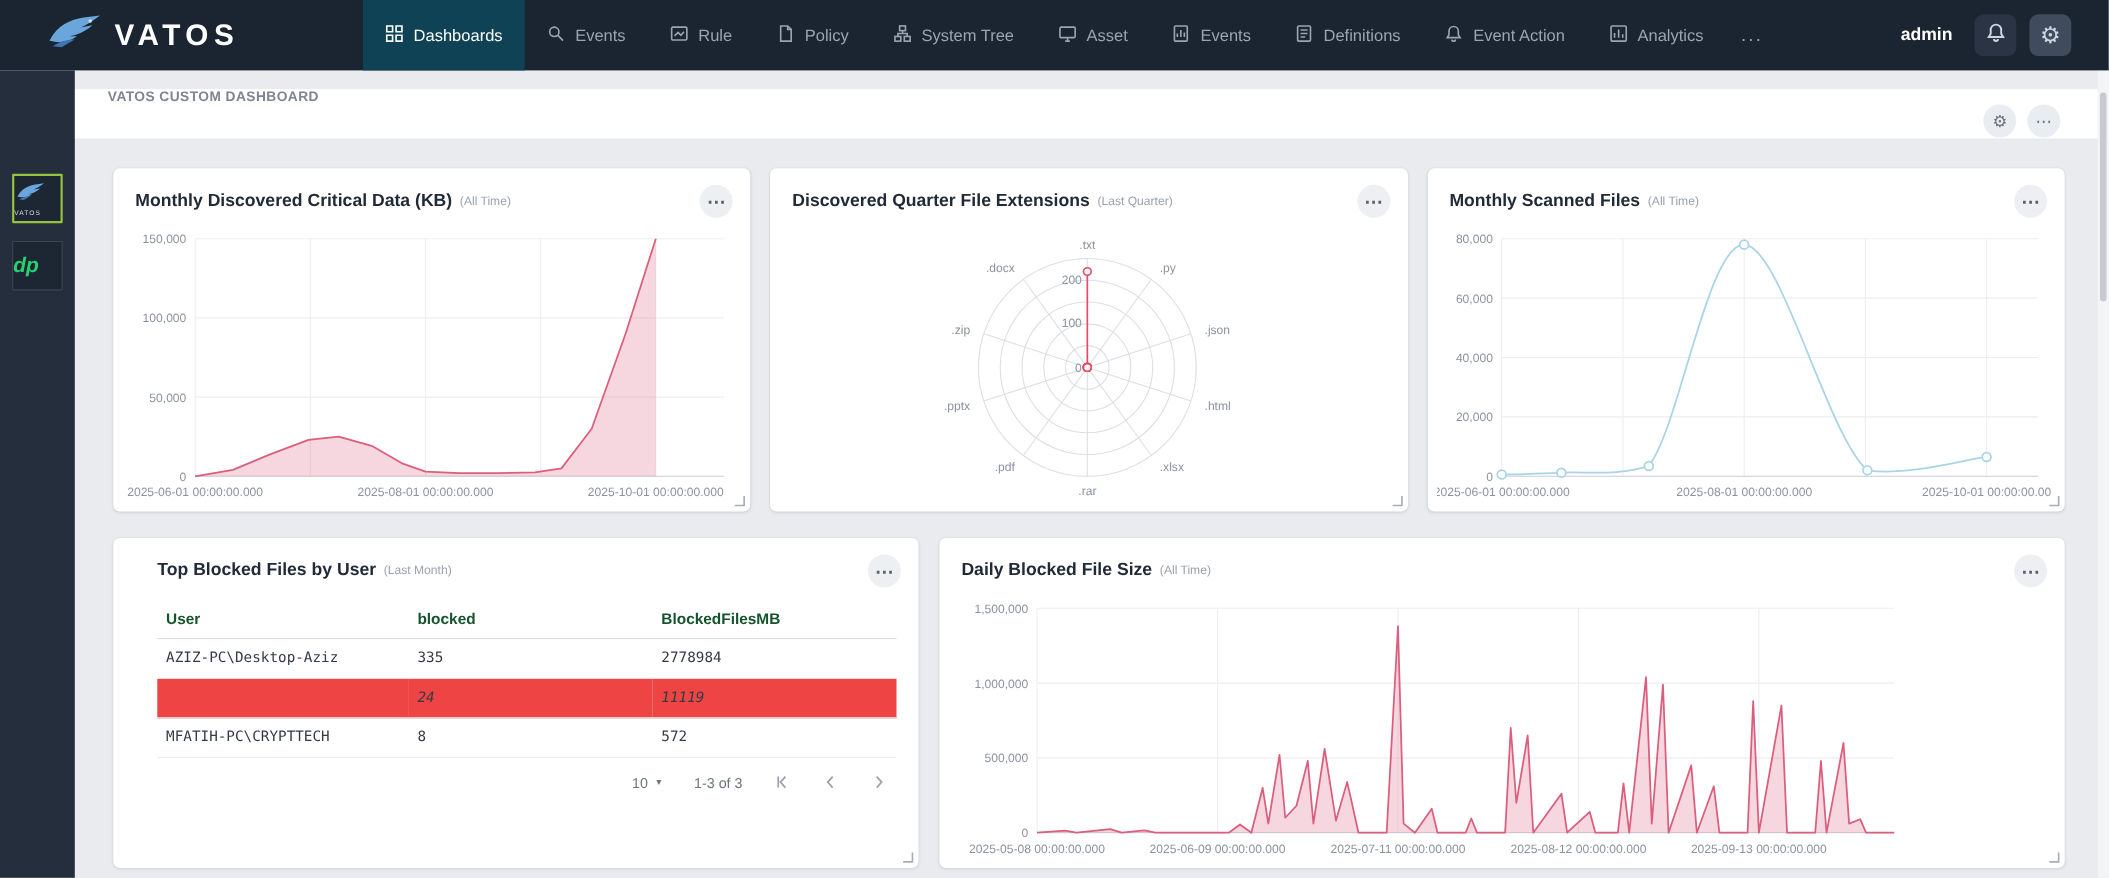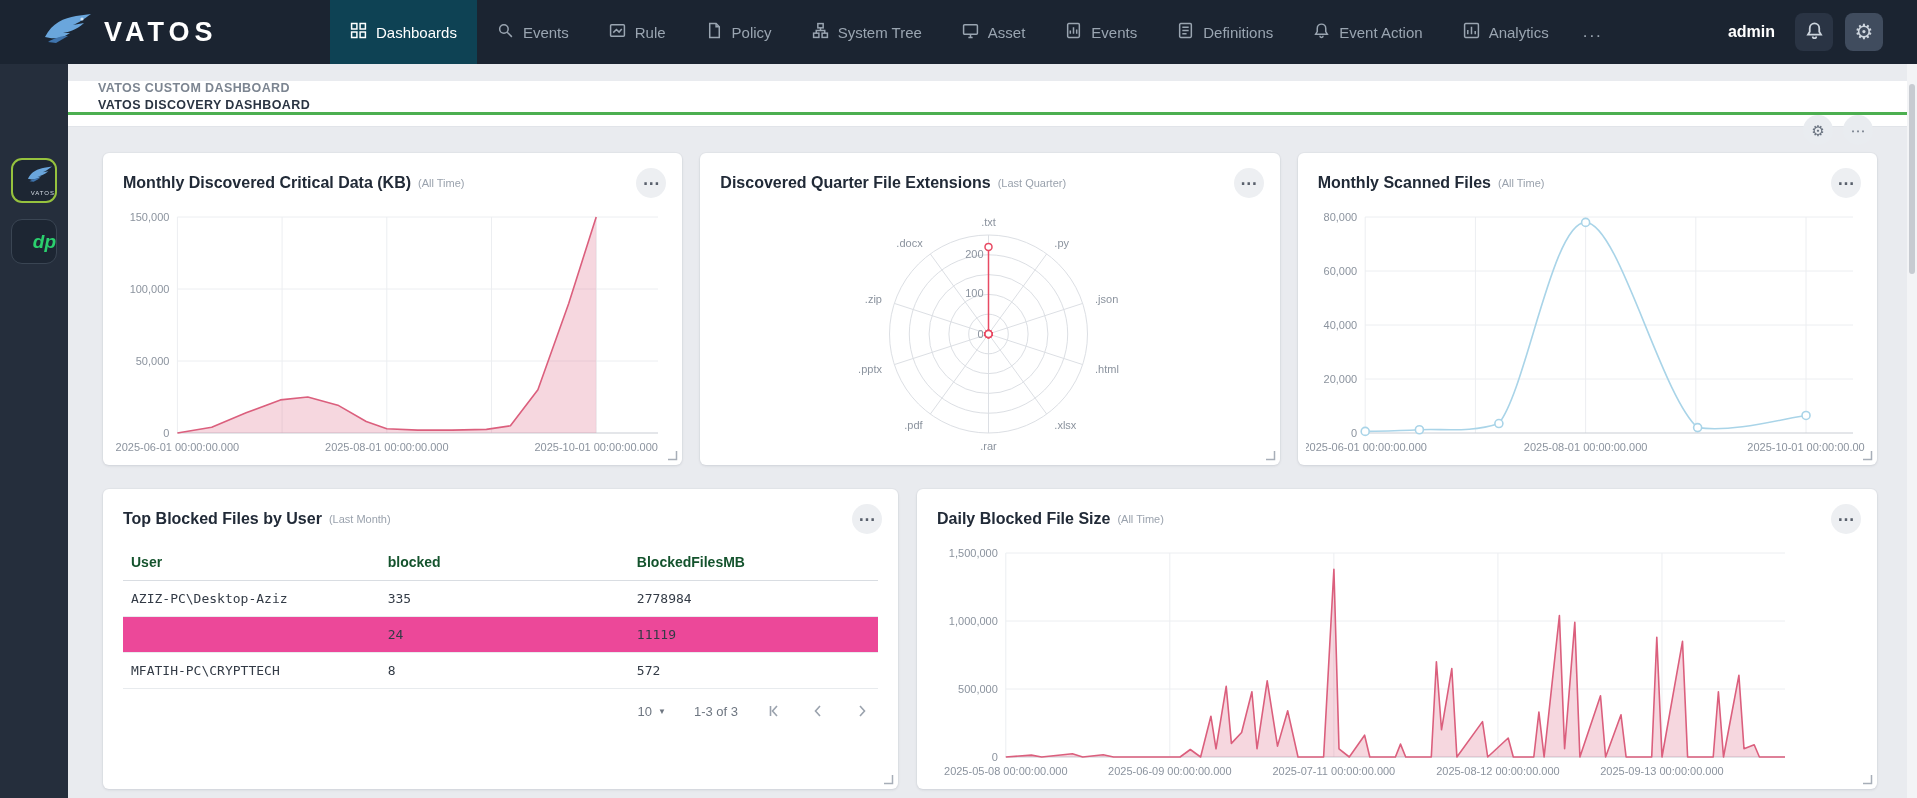--- a/index.html
+++ b/index.html
@@ -22,22 +22,22 @@
   .nav-item.more-item { font-size:17px; letter-spacing:2px; padding:0 14px; }
   .top-right { margin-left:auto; display:flex; align-items:center; gap:12px; padding-right:34px; }
   .admin { color:#fff; font-size:16px; font-weight:bold; margin-right:8px; }
   .icon-btn { width:38px; height:38px; border-radius:8px; background:#2a3444; color:#cdd5de;
               display:flex; align-items:center; justify-content:center; cursor:pointer; }
   .icon-btn.settings { background:#404c5e; font-size:21px; }
   .icon-btn svg { stroke:#cdd5de; fill:none; stroke-width:1.5; }
   
   .sidebar { position:absolute; left:0; top:64px; bottom:0; width:68px; background:#252e3c;
              display:flex; flex-direction:column; align-items:center; padding-top:94px; gap:16px; }
-  .side-tile { width:46px; height:45px; border-radius:11px; background:#1d2633; cursor:pointer;
-               display:flex; flex-direction:column; align-items:flex-end; justify-content:center; }
+  .side-tile { width:46px; height:45px; border-radius:1px; background:#1d2633; cursor:pointer;
+               display:flex; flex-direction:column; align-items:flex-start; justify-content:center; }
   .side-tile.vatos { border:2px solid #96c23e; }
   .side-tile.ct { border:1px solid #3a4553; color:#2bd06e; font-weight:bold; font-style:italic; font-size:19px; }
   .mini-name { font-size:6px; color:#d6dde5; letter-spacing:1px; margin-top:1px; }
   
   .main { position:absolute; left:68px; top:64px; right:0; bottom:0; overflow:hidden; }
   .tabstrip { margin-top:17px; height:46px; background:#fff; border-bottom:1px solid #e1e4e9;
               display:flex; align-items:stretch;flex-direction:column; }
   .tab { display:flex; align-items:center; padding:0 30px; font-size:12.5px; font-weight:bold;
          letter-spacing:.4px; color:#7c8591; cursor:pointer; }
   .tab.active { color:#2a3442; border-bottom:3px solid #4caf50; padding-top:3px; }
@@ -45,37 +45,37 @@
   .circle-btn { width:30px; height:30px; border-radius:50%; background:#e9ecf0; color:#6a7380;
                 display:flex; align-items:center; justify-content:center; cursor:pointer; }
   .circle-btn .glyph { font-size:15px; line-height:1; }
   
   .board { padding:26px 40px 0 35px; }
   .row { display:flex; gap:18px; }
   .row2 { margin-top:24px; gap:19px; }
   .card { position:relative; background:#fff; border-radius:6px;
           box-shadow:0 1px 3px rgba(20,30,45,.10), 0 0 0 1px rgba(20,30,45,.02); }
   .row1 .card { flex:1; height:312px; }
-  #card-table { width:795px; height:300px; flex:none; }
+  #card-table { width:732px; height:300px; flex:none;padding-left:20px; }
   #card-daily { flex:1; height:300px; }
   .card-head { display:flex; align-items:center; padding:15px 16px 4px 20px; }
   .card-title { font-size:16px; font-weight:bold; color:#212a37; }
   .card-sub { font-size:11px; color:#9aa2ad; margin-left:7px; }
   .more-btn { margin-left:auto; width:30px; height:30px; border-radius:50%; background:#edeff2;
               color:#59606c; display:flex; align-items:center; justify-content:center;
               font-size:17px; font-weight:bold; cursor:pointer; }
   .chart { position:absolute; left:8px; right:10px; top:52px; bottom:6px; overflow:hidden; }
   .chart svg text { font-family:"Liberation Sans", sans-serif; font-size:11px; fill:#8b939e; }
   .resize { position:absolute; right:4px; bottom:4px; cursor:nwse-resize; }
   
   .tbl { width:calc(100% - 40px); margin:6px 20px 0; border-collapse:collapse; }
   .tbl th { text-align:left; font-size:14px; color:#14532d; padding:10px 8px; border-bottom:1px solid #d9dde2; }
   .tbl td { font-family:"DejaVu Sans Mono","Liberation Mono",monospace; font-size:13px; color:#333b46;
             padding:10px 8px; border-bottom:1px solid #e8ebee; }
-  .tbl tr.hl { background:#ec4899; }
+  .tbl tr.hl { background:#ef4444;font-style:italic; }
   .pager { display:flex; align-items:center; justify-content:flex-end; gap:28px;
            padding:14px 28px 0 0; color:#6e7681; font-size:13px; }
   .pgsize { display:flex; align-items:center; gap:6px; cursor:pointer; }
   .caret { font-size:8px; color:#6e7681; }
   .pg-ic { color:#9aa2ad; cursor:pointer; display:flex; }
   .pg-ic svg { stroke:currentColor; fill:none; stroke-width:1.6; }
   
   .scrollbar { position:absolute; right:0; top:64px; bottom:0; width:10px; background:#f3f4f6; }
   .thumb { position:absolute; top:20px; left:2px; width:6px; height:190px; border-radius:3px; background:#c7cbd1; }
 </style>
@@ -198,23 +198,20 @@
   <div class="side-tile ct">
     <span>dp</span>
   </div>
 </aside>
 
 <main class="main">
 
   <div class="tabstrip">
     <div class="tab">
       <span>VATOS CUSTOM DASHBOARD</span>
-    </div>
-    <div class="tab active">
-      <span>VATOS DISCOVERY DASHBOARD</span>
     </div>
     <div class="strip-actions">
       <div class="circle-btn">
         <span class="glyph">⚙</span>
       </div>
       <div class="circle-btn">
         <span class="glyph">⋯</span>
       </div>
     </div>
   </div>

